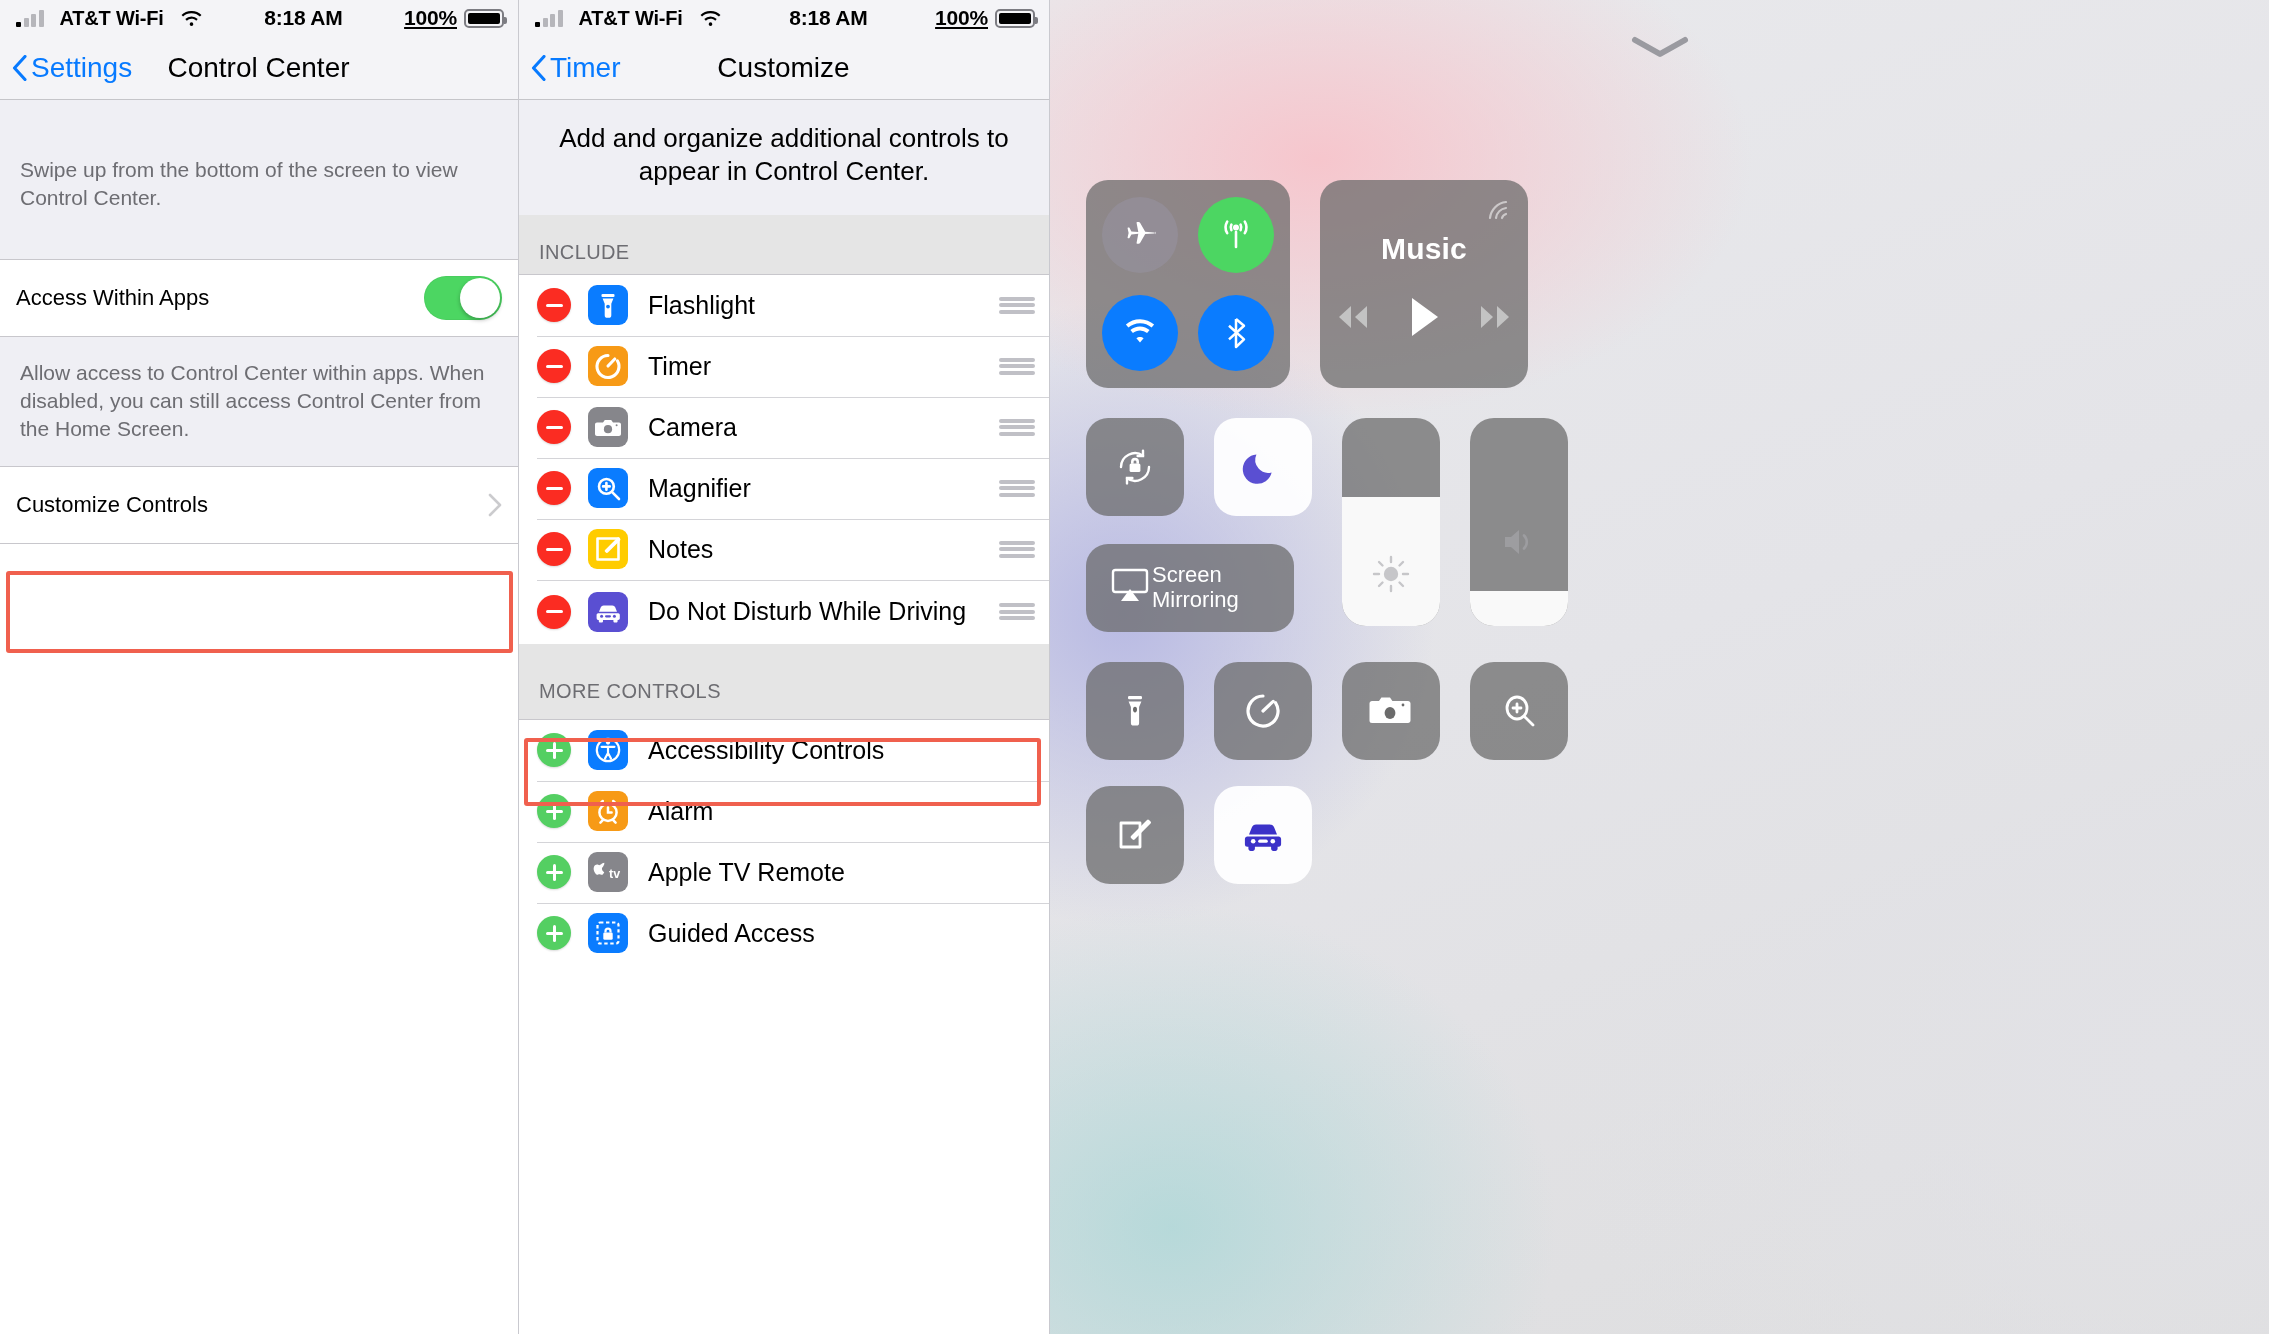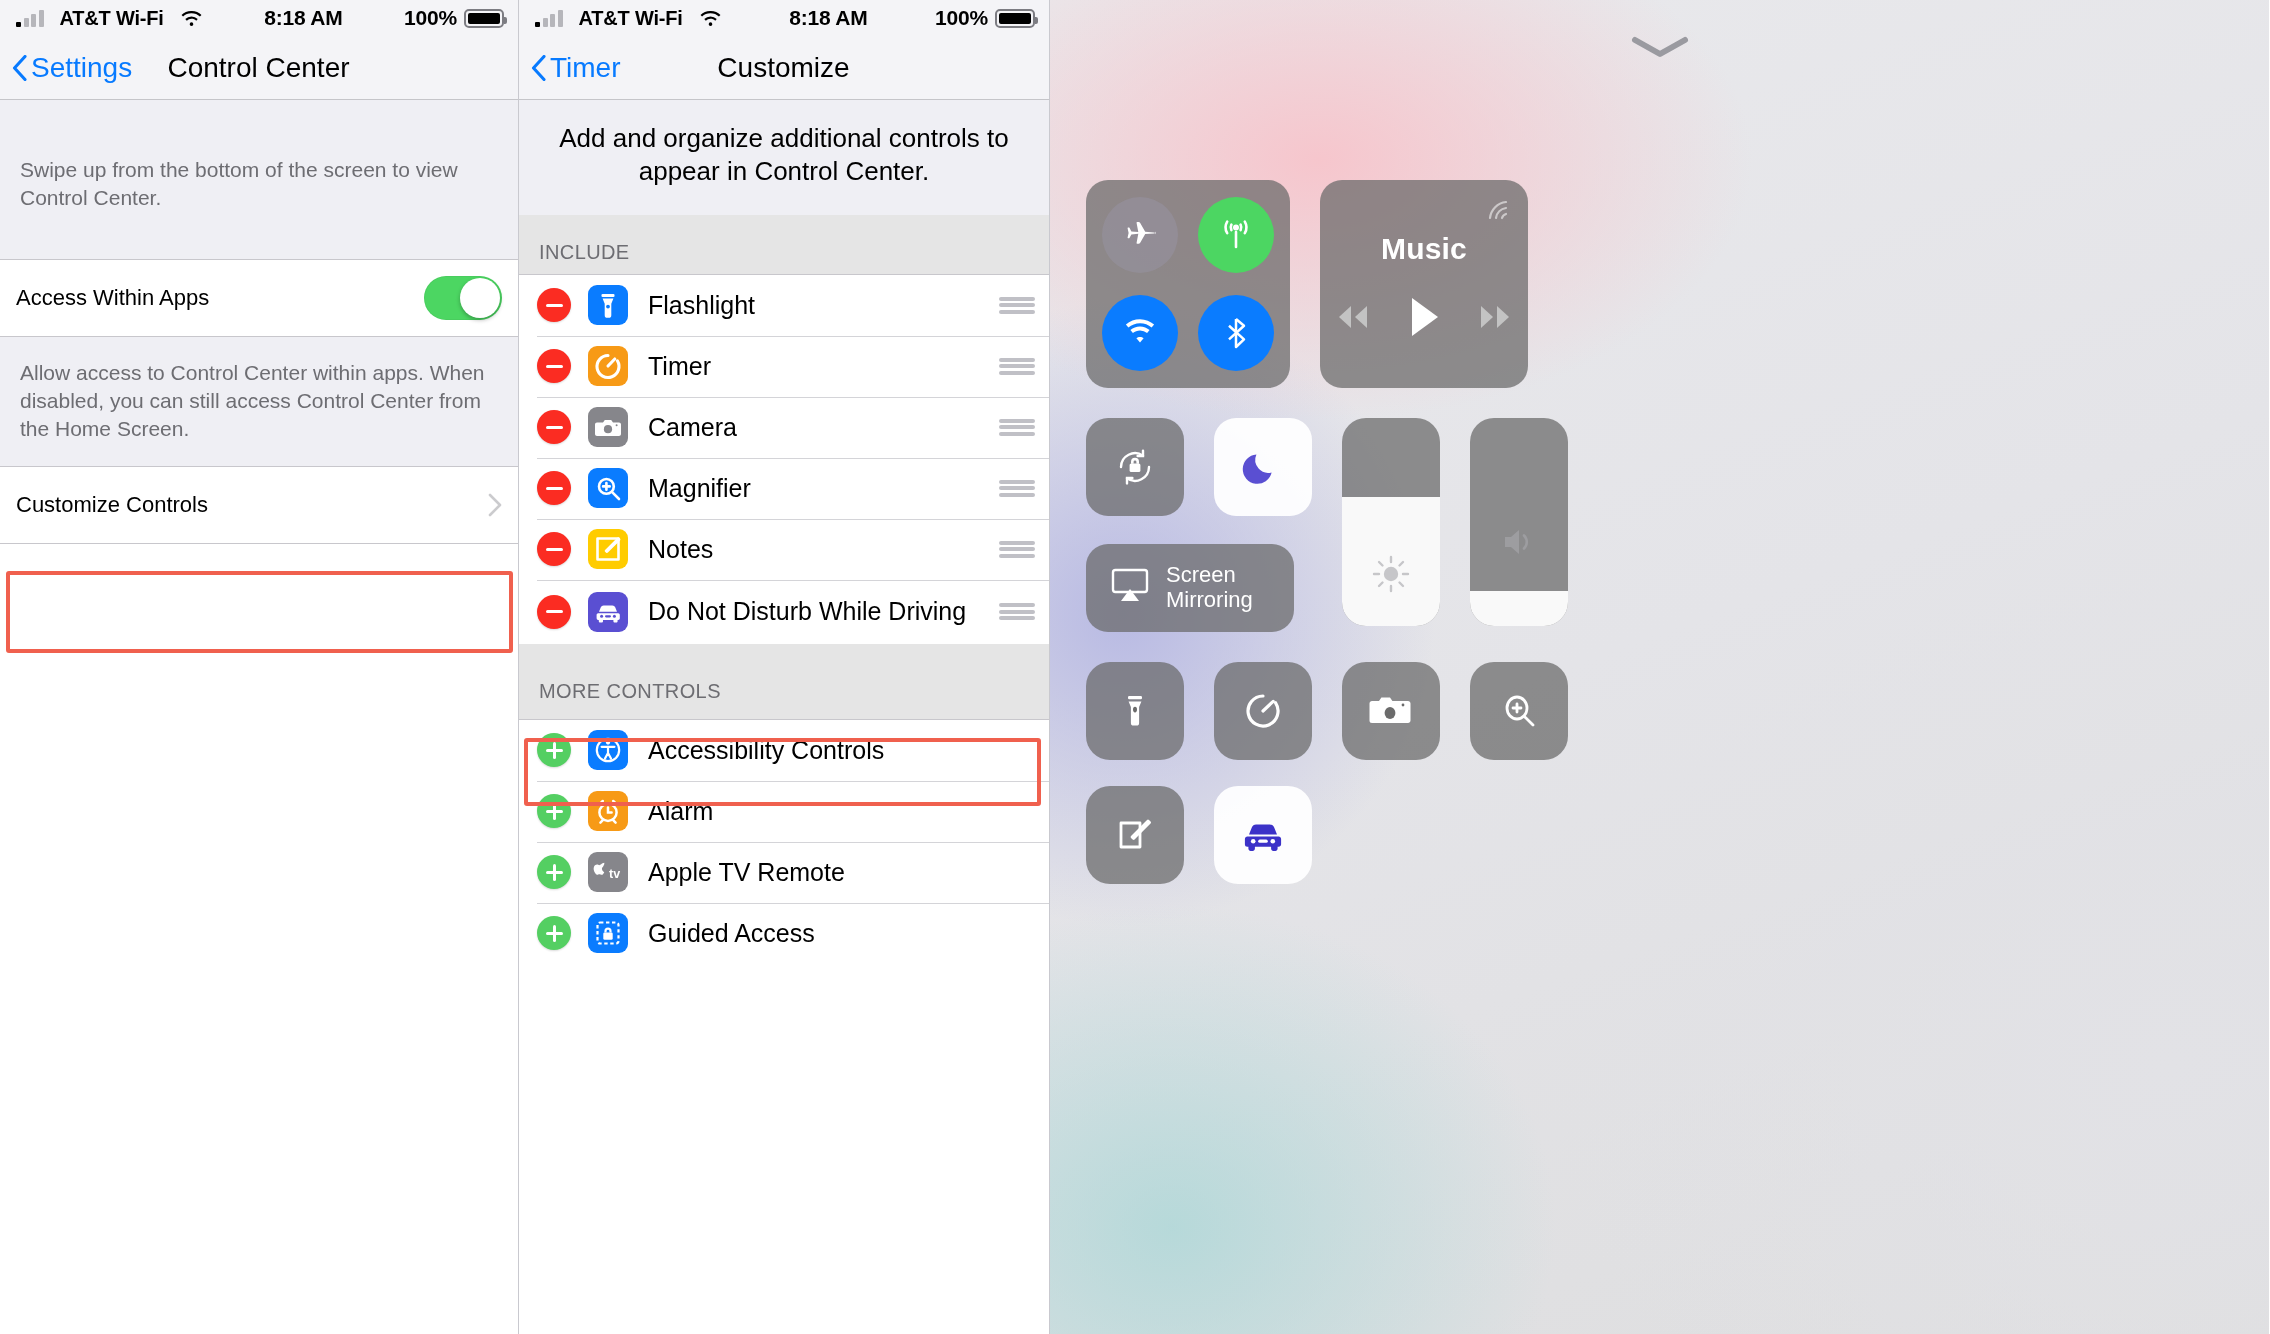--- a/index.html
+++ b/index.html
@@ -18,21 +18,21 @@
   .panel-right  { width: 1219px; }
 
   
   .statusbar {
     height: 36px; display: flex; align-items: center;
     padding: 0 14px 0 16px; background: #f4f4f7;
     font-size: 21px; font-weight: bold; color: #000; letter-spacing: -0.2px;
   }
   .sb-left { display: flex; align-items: center; gap: 16px; flex: 0 0 auto; }
   .sb-center { flex: 1; text-align: center; font-weight: bold; }
-  .sb-right { display: flex; align-items: center; gap: 7px; flex: 0 0 auto; }
+  .sb-right { display: flex; align-items: center; gap: 7px; flex: 0 0 auto; text-decoration: underline; }
 
   .bars { display: flex; align-items: flex-end; gap: 2.5px; height: 17px; }
   .bars i { display:block; width: 5px; background:#000; border-radius:1px; }
   .bars i:nth-child(1){ height:5px; background:#000; }
   .bars i:nth-child(2){ height:9px; background:#b6b6bb; }
   .bars i:nth-child(3){ height:13px; background:#b6b6bb; }
   .bars i:nth-child(4){ height:17px; background:#b6b6bb; }
 
   .carrier { font-size: 20px; font-weight: bold; }
 
@@ -158,21 +158,21 @@
   .music-tile{ width:208px;height:208px; position:relative; display:flex;
                flex-direction:column; align-items:center; }
   .music-title{ color:#fff; font-size:30px; font-weight:bold; margin-top:52px; letter-spacing:.2px;}
   .music-controls{ display:flex; align-items:center; gap:34px; margin-top:30px; }
   .airplay-ic{ position:absolute; right:16px; top:12px; width:30px;height:30px; opacity:.55;}
 
   .row2 { display:flex; gap:30px; margin-top:30px; }
   .col-a { display:flex; flex-direction:column; gap:28px; }
   .sq { width:98px; height:98px; border-radius:22px; display:flex; align-items:center; justify-content:center; }
   .mirror-tile{ width:208px; height:88px; border-radius:22px; display:flex; align-items:center;
-                gap:14px; padding-left:22px; }
+                padding-left:22px; }
   .mirror-label{ color:#fff; font-size:22px; line-height:1.12; }
   .slider{ width:98px; height:208px; border-radius:24px; overflow:hidden; position:relative;
            background: rgba(104,104,104,.72); display:flex; align-items:flex-end; justify-content:center;}
   .slider .fill{ position:absolute; left:0; right:0; bottom:0; background:rgba(255,255,255,.95); }
   .slider .gly{ position:relative; z-index:2; margin-bottom:26px; opacity:.62; }
 
   .row3 { display:flex; gap:30px; margin-top:30px; }
   .row4 { display:flex; gap:30px; margin-top:26px; }
   .bigsq{ width:98px;height:98px;border-radius:24px;display:flex;align-items:center;justify-content:center;}
 </style>

